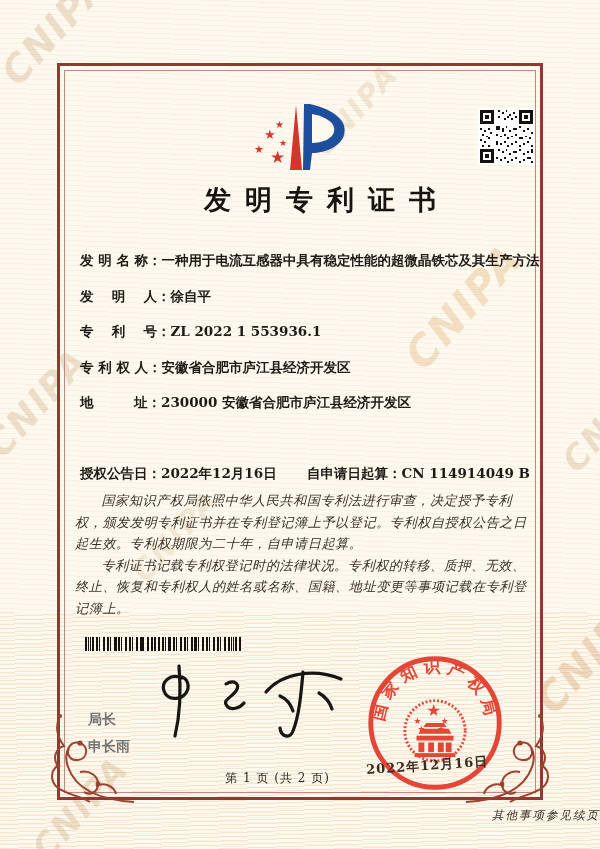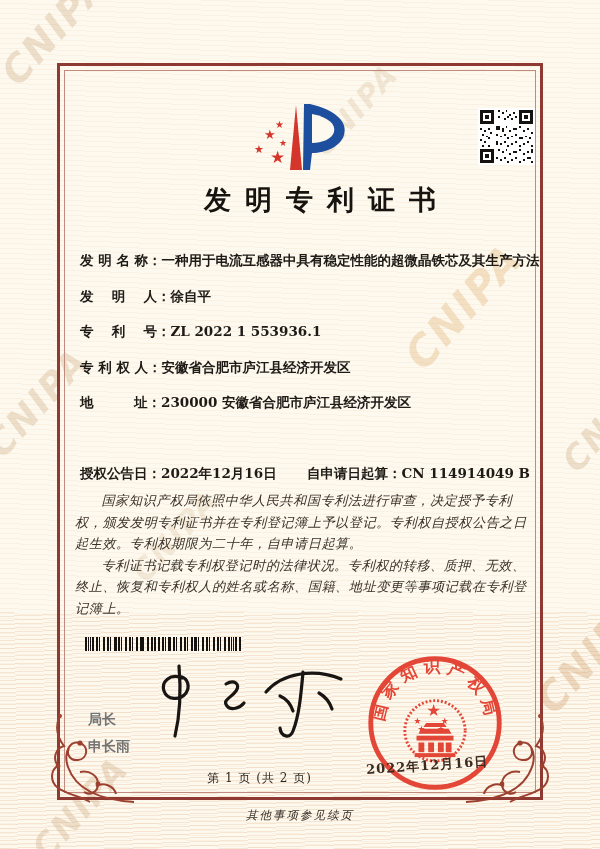--- a/index.html
+++ b/index.html
@@ -44,22 +44,22 @@
   .barcode{position:absolute;left:85px;top:637px;width:156px;height:14px;z-index:3;
     background:
       repeating-linear-gradient(90deg,#15110e 0 2px,transparent 2px 3px,#15110e 3px 4px,transparent 4px 7px,#15110e 7px 9px,transparent 9px 11px),
       repeating-linear-gradient(90deg,transparent 0 5px,#15110e 5px 6px,transparent 6px 13px);}
   .signer{position:absolute;left:88px;top:686px;z-index:3;font-size:14px;line-height:27px;font-weight:600;color:#737373;margin-top:20px;}
   .signature{position:absolute;left:142px;top:660px;z-index:3;}
   .seal{position:absolute;left:362px;top:650px;z-index:3;}
   .seal-date{position:absolute;left:366px;top:756px;width:145px;z-index:3;
     font-size:13px;font-weight:bold;color:#3b2a1e;letter-spacing:1px;transform:rotate(-4deg);white-space:pre;}
   .page-info{position:absolute;left:0;top:770px;width:519px;text-align:center;z-index:3;
-    font-size:12px;letter-spacing:1px;color:#2b2620;}
-  .footer-note{position:absolute;left:0;top:808px;width:600px;text-align:center;z-index:3;
+    font-size:12px;letter-spacing:1px;color:#2b2620;padding-left:18px;}
+  .footer-note{position:absolute;left:0;top:808px;width:600px;text-align:right;z-index:3;
     font-size:11.5px;font-style:italic;letter-spacing:2px;color:#3a3028;}
 </style>
 </head>
 <body>
 
 <div class="page">
 
   <div class="guilloche"></div>
   <div class="guilloche-strong"></div>
 

